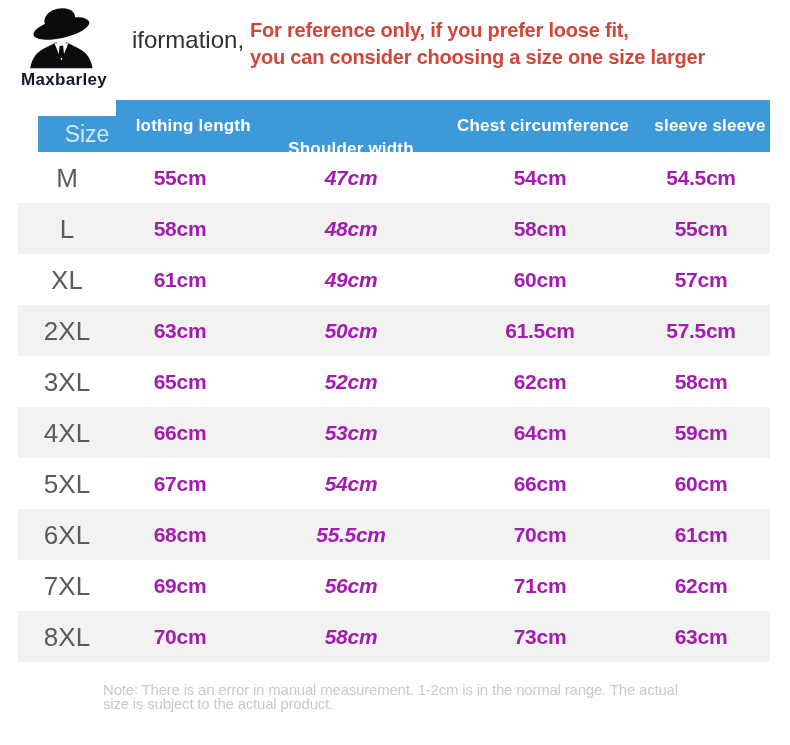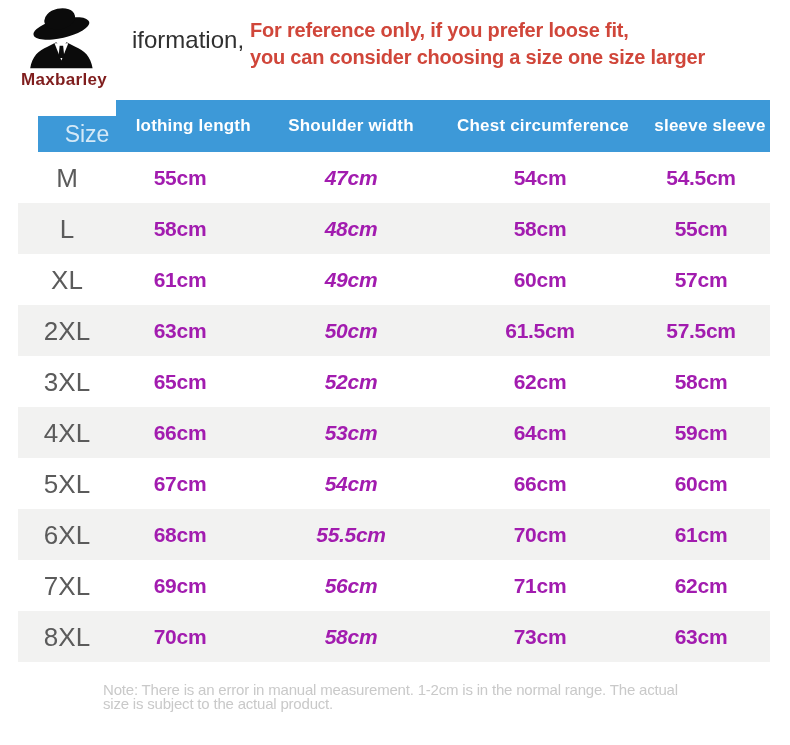--- a/index.html
+++ b/index.html
@@ -3,38 +3,38 @@
 <meta charset="utf-8">
 <style>
   html,body{margin:0;padding:0;background:#fff;}
   .page{
     position:relative;width:790px;height:745px;background:#ffffff;overflow:hidden;
     font-family:"Liberation Sans",sans-serif;
   }
   
   .logo-wrap{position:absolute;left:14px;top:6px;width:100px;text-align:center;}
   .logo-wrap svg{display:block;margin:0 auto;}
-  .brand-name{font-size:17px;font-weight:bold;color:#7f1d1d;letter-spacing:.3px;margin-top:0;}
+  .brand-name{font-size:17px;font-weight:bold;color:#0f172a;letter-spacing:.3px;margin-top:0;}
   
   .partial-label{position:absolute;left:132px;top:26px;font-size:24px;color:#303030;}
   .fit-notice{
     position:absolute;left:250px;top:17px;
     font-size:20px;font-weight:bold;line-height:27px;letter-spacing:-.2px;
     color:var(--notice-red,#d0463a);white-space:nowrap;
   }
   
   .thead-main{
     position:absolute;left:116px;top:100px;width:654px;height:52px;
     background:var(--header-bg,#3d99d8);
   }
   .thead-main .hcell{
     position:absolute;top:50%;transform:translate(-50%,-50%);
     color:#ffffff;font-weight:bold;font-size:17px;letter-spacing:.2px;white-space:nowrap;
   }
-  .hc1{left:71px;text-align:right;} .hc2{left:235px;} .hc3{left:427px;text-align:right;} .hc4{left:594px;}
+  .hc1{left:71px;text-align:right;} .hc2{left:235px;margin-top:23px;} .hc3{left:427px;text-align:right;} .hc4{left:594px;}
   .thead-size{
     position:absolute;left:18px;top:116px;width:98px;height:36px;
     background:var(--header-bg,#3d99d8);
     display:flex;align-items:center;justify-content:center;
     font-size:23px;color:rgba(255,255,255,.78);margin-left:20px;
   }
   
   .tbody{position:absolute;left:18px;top:152px;width:752px;}
   .row{position:relative;height:51px;background:#ffffff;}
   .row:nth-child(even){background:var(--stripe-gray,#f2f2f1);}

